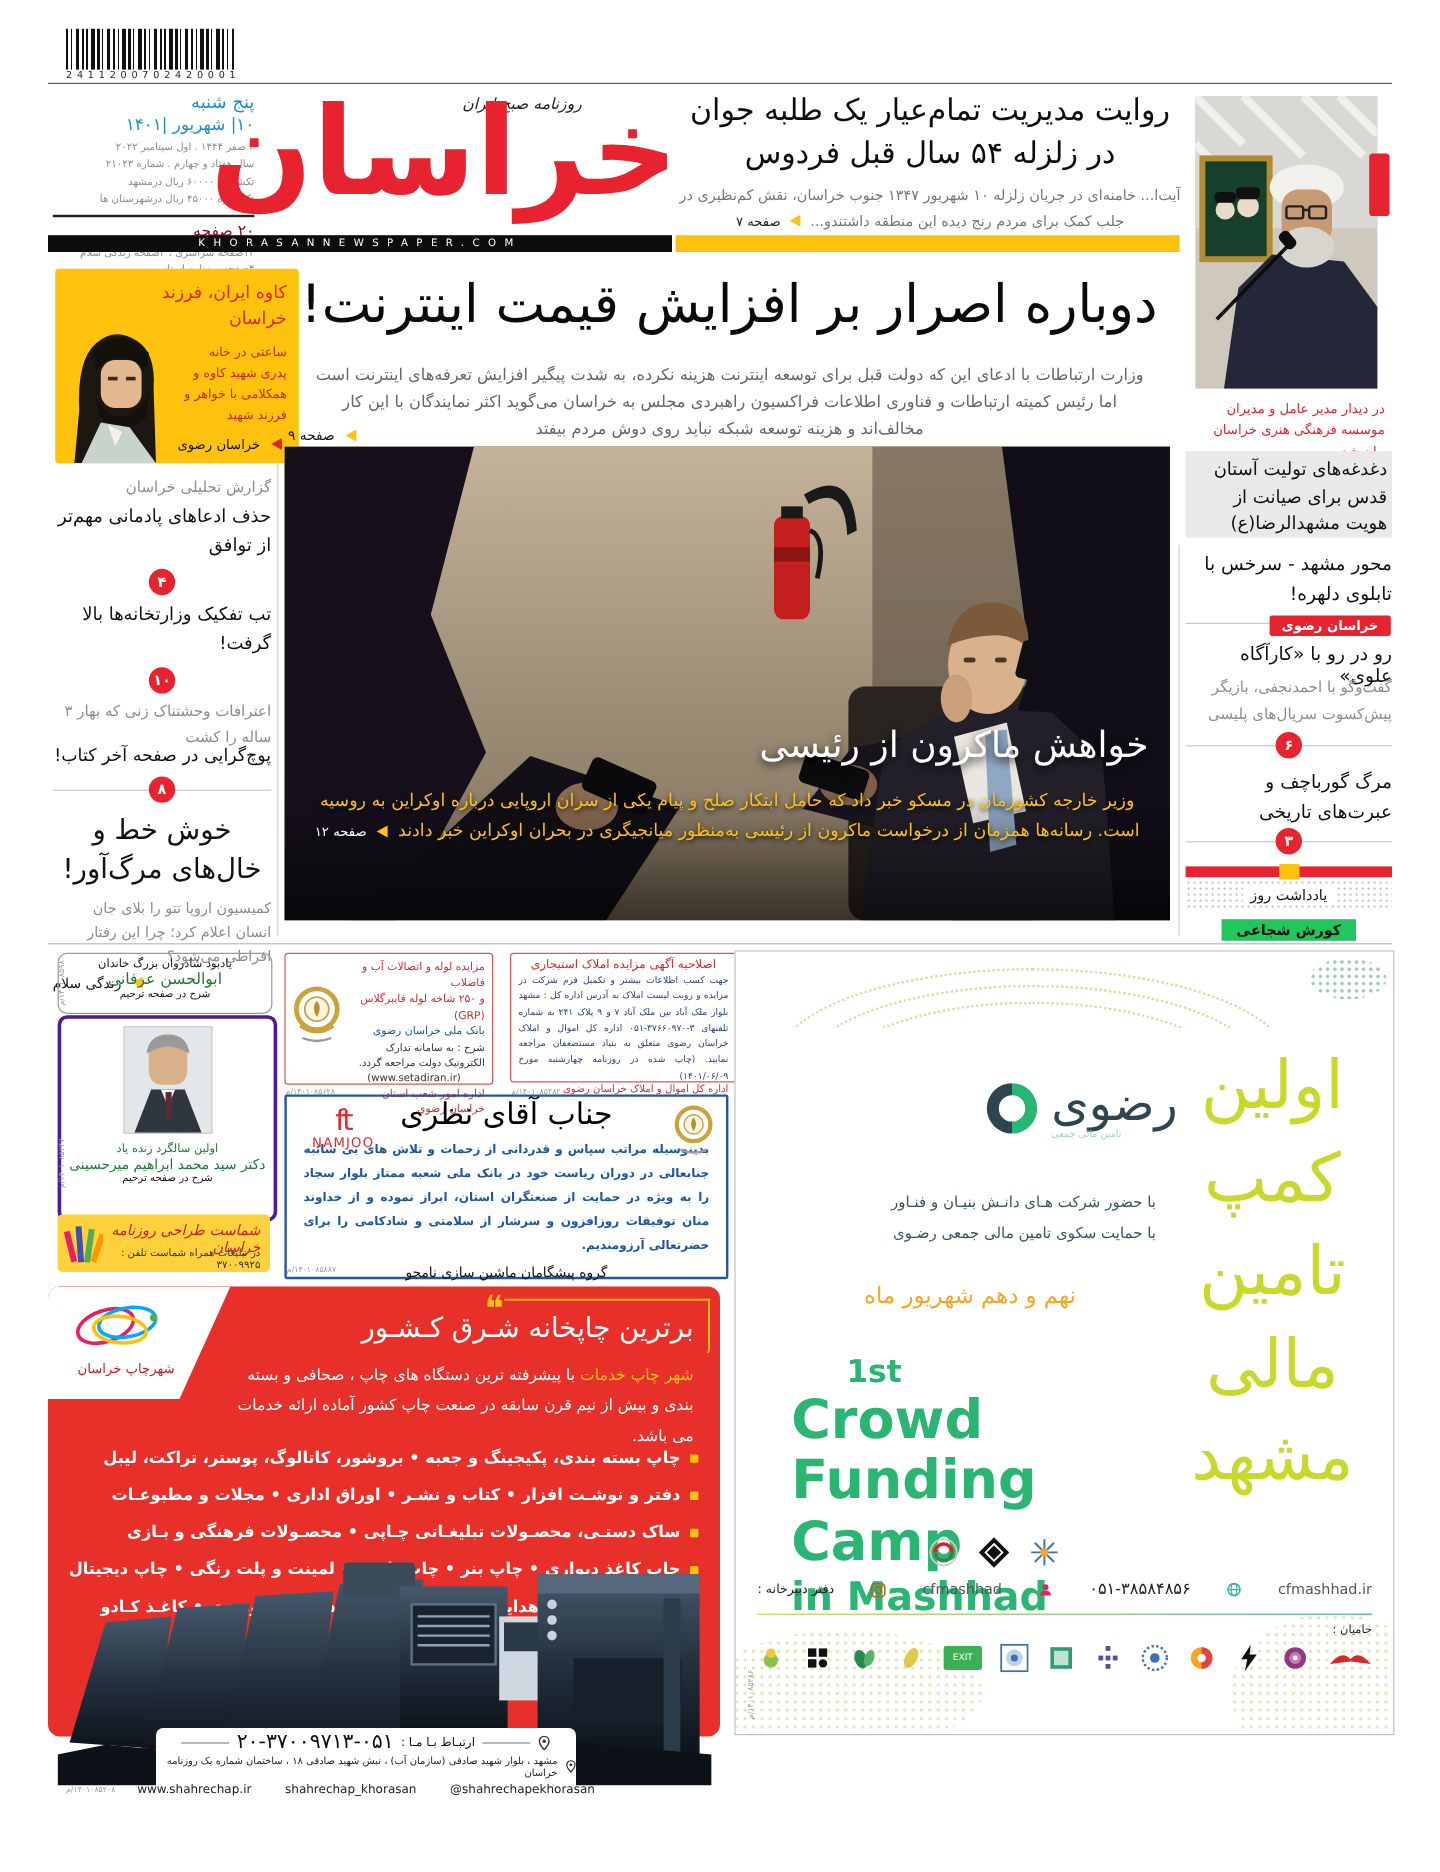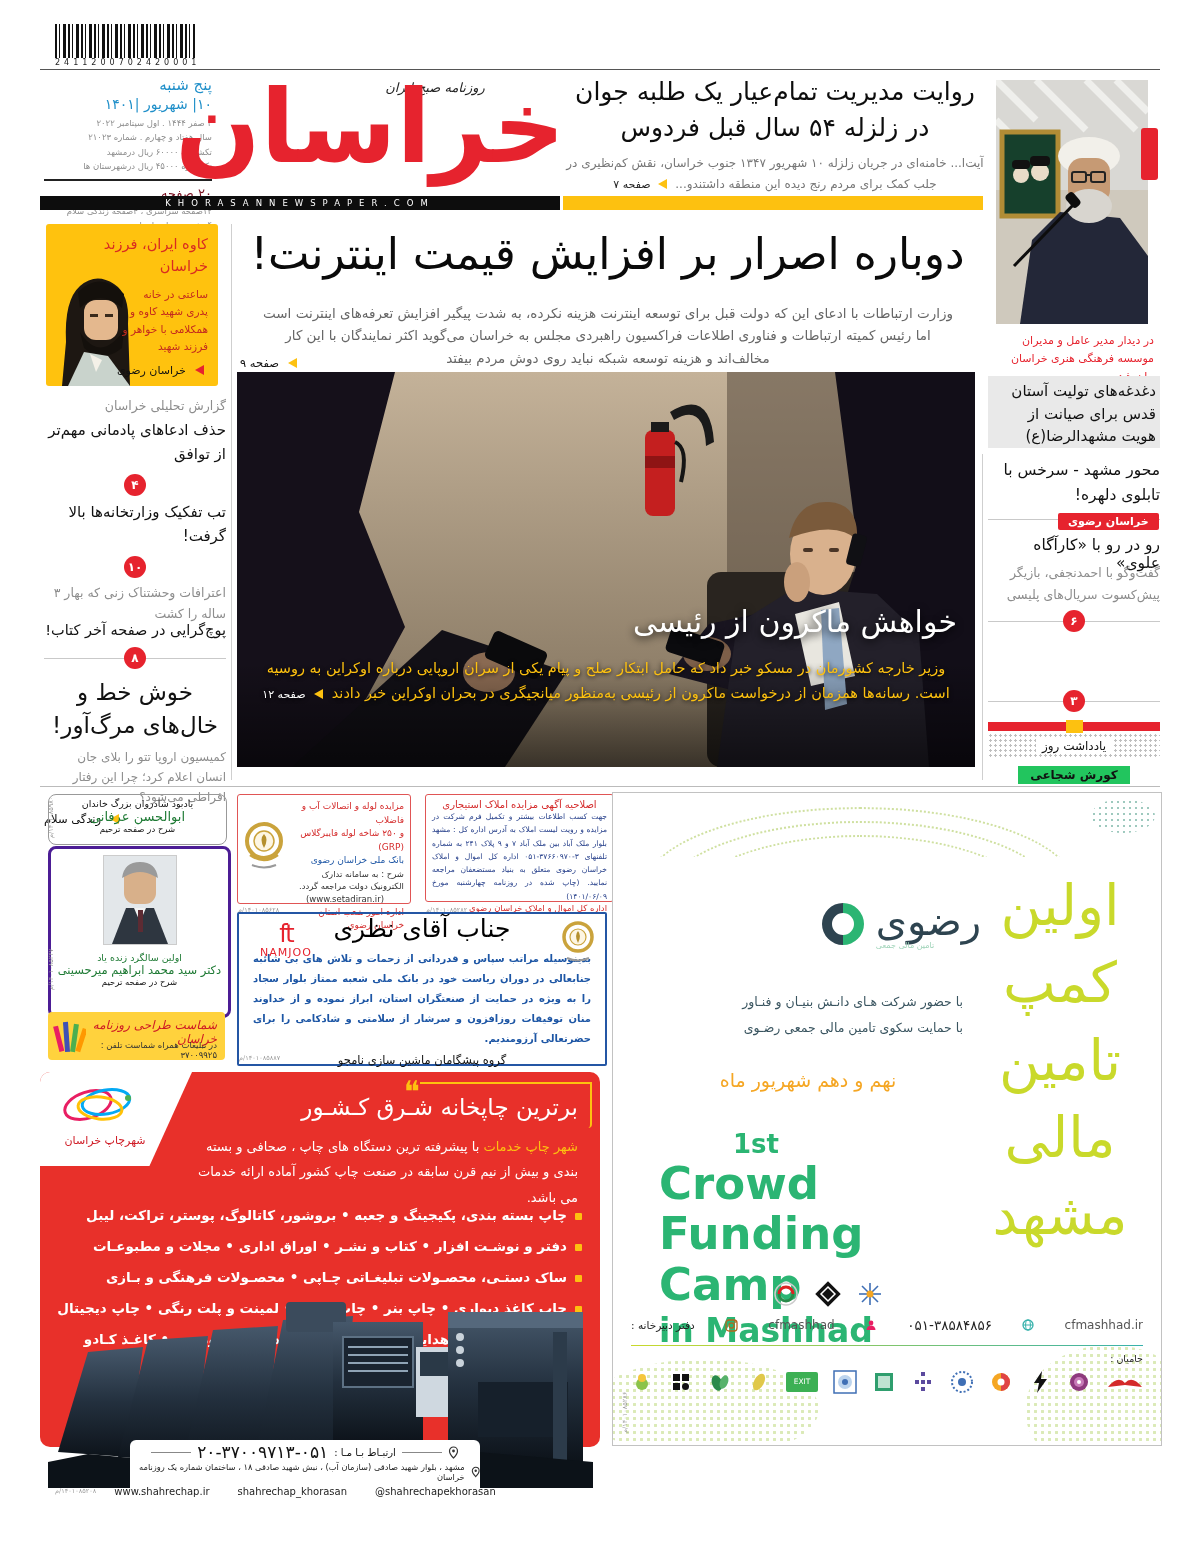--- a/index.html
+++ b/index.html
@@ -105,38 +105,39 @@
   <div class="vline" style="left:231px;top:224px;height:556px"></div>
   <div class="vline" style="left:982px;top:454px;height:326px"></div>
 
   <div class="abs r b" style="left:988px;top:458px;width:172px;font-size:15.5px;line-height:1.6">محور مشهد - سرخس با تابلوی دلهره!</div>
   <div class="hline" style="left:988px;top:519px;width:172px"></div>
   <div class="abs" style="left:1058px;top:510px"><span class="redlabel">خراسان رضوی</span></div>
   <div class="abs r b" style="left:988px;top:536px;width:172px;font-size:15.5px">رو در رو با «کارآگاه علوی»</div>
   <div class="abs r gray" style="left:988px;top:562px;width:172px;font-size:12.5px;line-height:1.75">گفت‌وگو با احمدنجفی، بازیگر پیش‌کسوت سریال‌های پلیسی</div>
   <div class="hline" style="left:988px;top:621px;width:172px"></div>
   <div class="pnum" style="left:1063px;top:610px">۶</div>
+  <div class="abs r b" style="left:988px;top:640px;width:172px;font-size:15.5px;line-height:1.6">مرگ گورباچف و عبرت‌های تاریخی</div>
   <div class="hline" style="left:988px;top:701px;width:172px"></div>
   <div class="pnum" style="left:1063px;top:690px">۳</div>
 
   <div class="abs" style="left:988px;top:722px;width:172px;height:9px;background:#e6232e"></div>
   <div class="abs" style="left:1066px;top:720px;width:17px;height:13px;background:#fdc110"></div>
   <div class="abs dotband c" style="left:988px;top:733px;width:172px;height:24px;line-height:24px">
     <span class="b" style="font-size:12px;background:#fff;padding:0 6px">یادداشت روز</span>
   </div>
   <div class="abs c" style="left:988px;top:764px;width:172px"><span class="ylabel">کورش شجاعی</span></div>
   <div class="abs c b" style="left:988px;top:792px;width:172px;font-size:15.5px">مردم؛ قهرمان همه دوران</div>
 
   <div class="abs r gray" style="left:988px;top:816px;width:172px;font-size:11px;line-height:1.7">
     <span>«قهرمان» همه دوران، «مردم» هستند، این یکی از فرازهای سخنان رهبر انقلاب...</span>
     <span class="arr"></span>
     <span class="b" style="color:#222;font-size:10.5px">صفحه ۲</span>
   </div>
 
-  <div class="abs" style="left:46px;top:224px;width:172px;height:162px;background:#ffc20e;border-radius:3px;overflow:hidden">
+  <div class="abs" style="left:46px;top:224px;width:203px;height:162px;background:#ffc20e;border-radius:3px;overflow:hidden">
     <svg class="abs" style="left:4px;top:28px" width="92" height="134" viewBox="0 0 92 134">
       <path d="M12,134 L16,90 Q14,48 30,34 Q46,20 64,32 Q80,42 78,72 L80,134 Z" fill="#1d1712"></path>
       <rect x="34" y="48" width="34" height="40" rx="12" fill="#e4b88e"></rect>
       <path d="M30,80 Q50,112 74,78 L72,96 Q52,112 34,96 Z" fill="#14100c"></path>
       <path d="M28,40 Q50,18 74,42 L72,56 Q50,36 30,56 Z" fill="#14100c"></path>
       <path d="M18,134 L34,100 L58,104 L80,134 Z" fill="#c9d3cc"></path>
       <path d="M40,102 L52,108 L46,120 Z" fill="#f4f1e8"></path>
       <rect x="40" y="62" width="8" height="3" fill="#3a2a1c"></rect>
         <rect x="55" y="62" width="8" height="3" fill="#3a2a1c"></rect>
     </svg>
@@ -322,21 +323,21 @@
     </div>
 
     <div class="abs r b" style="left:40px;top:196px;width:310px;font-size:12.5px;color:#3a5560;line-height:2.1">
       <div>با حضور شرکت هـای دانـش بنیـان و فنـاور</div>
       <div>با حمایت سکوی تامین مالی جمعی رضـوی</div>
     </div>
 
     <div class="abs c b" style="left:40px;top:276px;width:310px;font-size:19px;color:#f5a623">نهم و دهم شهریور ماه</div>
 
     <div class="abs ltr" style="left:46px;top:336px;width:330px;color:#2bb573;font-weight:bold">
-      <div style="font-size:26px;margin-left:74px">1st</div>
+      <div style="font-size:26px;margin-left:46px">1st</div>
       <div style="font-size:45px;line-height:1.12">Crowd</div>
       <div style="font-size:45px;line-height:1.12">Funding</div>
       <div style="font-size:45px;line-height:1.12">Camp</div>
       <div style="font-size:33px;line-height:1.3">in Mashhad</div>
     </div>
 
     <div class="abs c b" style="right:12px;top:74px;width:178px;color:#c9d92b;font-size:56px;line-height:1.38">
       <div>اولین</div>
       <div>کمپ</div>
       <div>تامین</div>

